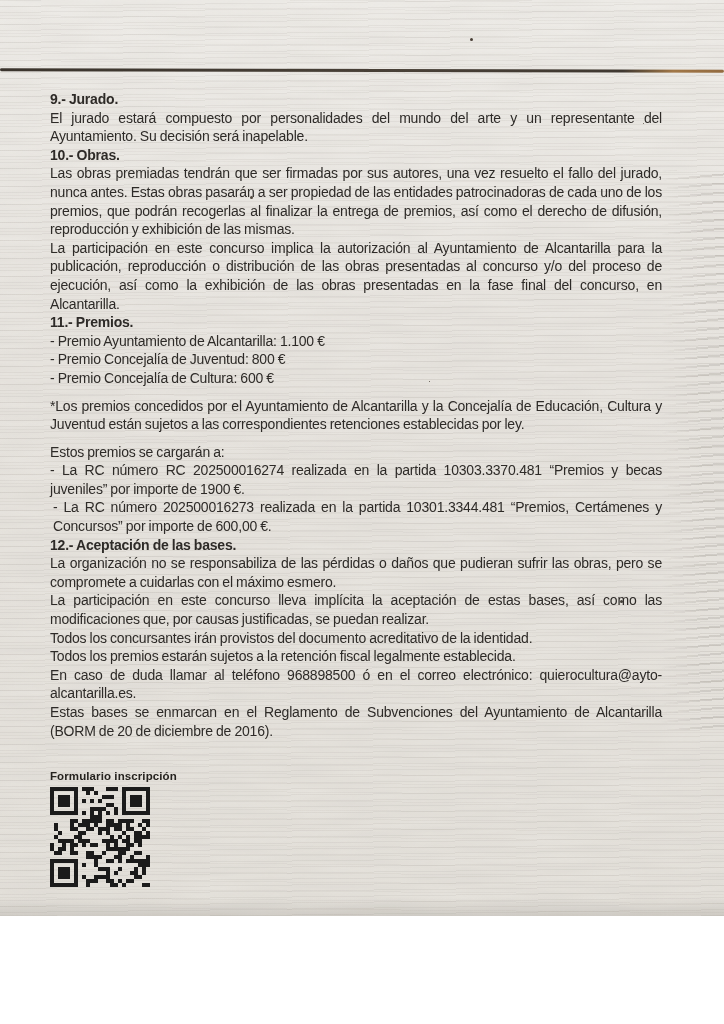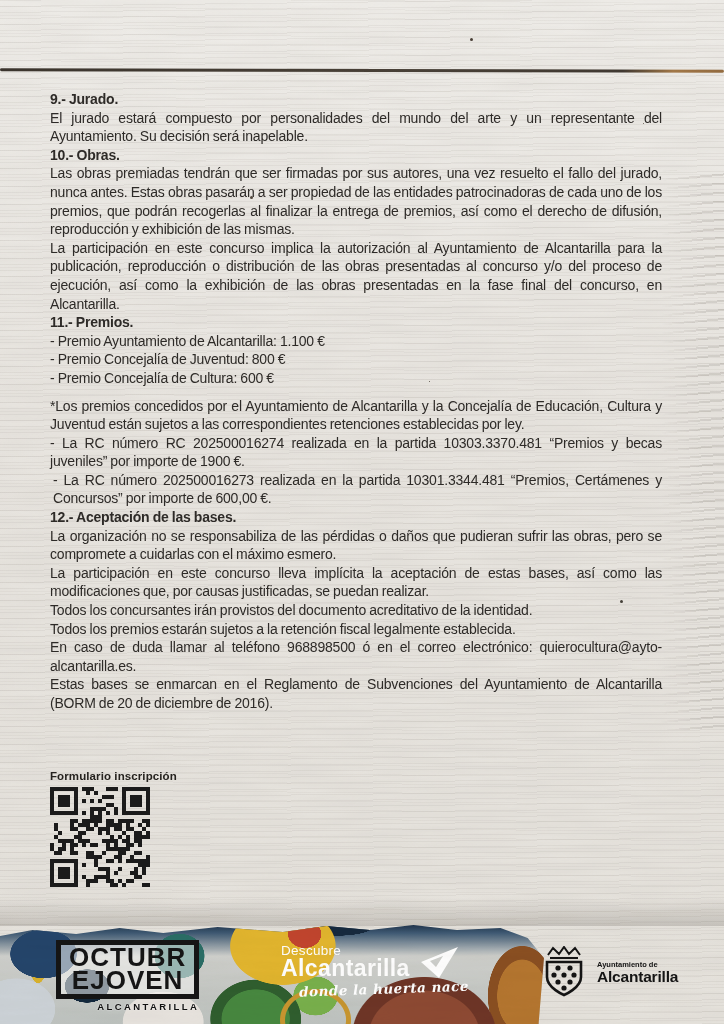--- a/index.html
+++ b/index.html
@@ -1,17 +1,17 @@
 <!DOCTYPE html>
 <html><head>
 <meta charset="utf-8">
 <style>
   html,body{margin:0;padding:0;}
   .page{
-    position:relative; width:724px; height:1024px; overflow:hidden;
+    position:relative; width:724px; height:916px; overflow:hidden;
     background-color:#eae7e2;
     background-image:
       repeating-linear-gradient(179.3deg, rgba(105,96,87,0.07) 0 1px, transparent 1px 6px),
       repeating-linear-gradient(0.5deg, rgba(130,120,110,0.06) 0 1px, transparent 1px 9px),
       linear-gradient(180deg, #efede9 0%, #e9e6e1 40%, #e6e3dd 100%);
     font-family:"Liberation Sans", sans-serif;
   }
   .grain{position:absolute; inset:0; opacity:.5; mix-blend-mode:multiply; pointer-events:none; z-index:6;}
   .seam{position:absolute; left:0; top:69px; width:100%; height:3px; border-radius:2px; opacity:.88;
     background:linear-gradient(90deg,#241d15 0%,#332a20 55%,#2a221a 86%,#9a6a33 93%,#8a5c2a 100%);
@@ -94,20 +94,21 @@
 
     <h3>10.- Obras.</h3>
     <p>Las obras premiadas tendrán que ser firmadas por sus autores, una vez resuelto el fallo del jurado, nunca antes. Estas obras pasarán a ser propiedad de las entidades patrocinadoras de cada uno de los premios, que podrán recogerlas al finalizar la entrega de premios, así como el derecho de difusión, reproducción y exhibición de las mismas.</p>
     <p>La participación en este concurso implica la autorización al Ayuntamiento de Alcantarilla para la publicación, reproducción o distribución de las obras presentadas al concurso y/o del proceso de ejecución, así como la exhibición de las obras presentadas en la fase final del concurso, en Alcantarilla.</p>
 
     <h3>11.- Premios.</h3>
     <p class="prize">- Premio Ayuntamiento de Alcantarilla: 1.100 €</p>
     <p class="prize">- Premio Concejalía de Juventud: 800 €</p>
     <p class="prize">- Premio Concejalía de Cultura: 600 €</p>
     <p class="mt1">*Los premios concedidos por el Ayuntamiento de Alcantarilla y la Concejalía de Educación, Cultura y Juventud están sujetos a las correspondientes retenciones establecidas por ley.</p>
+    <p class="mt1 prize">Estos premios se cargarán a:</p>
     <p>- La RC número RC 202500016274 realizada en la partida 10303.3370.481 “Premios y becas juveniles” por importe de 1900 €.</p>
     <p class="indent-sm">- La RC número 202500016273 realizada en la partida 10301.3344.481 “Premios, Certámenes y Concursos” por importe de 600,00 €.</p>
 
     <h3>12.- Aceptación de las bases.</h3>
     <p>La organización no se responsabiliza de las pérdidas o daños que pudieran sufrir las obras, pero se compromete a cuidarlas con el máximo esmero.</p>
     <p>La participación en este concurso lleva implícita la aceptación de estas bases, así como las modificaciones que, por causas justificadas, se puedan realizar.</p>
     <p>Todos los concursantes irán provistos del documento acreditativo de la identidad.</p>
     <p>Todos los premios estarán sujetos a la retención fiscal legalmente establecida.</p>
     <p>En caso de duda llamar al teléfono 968898500 ó en el correo electrónico: quierocultura@ayto-alcantarilla.es.</p>
 

